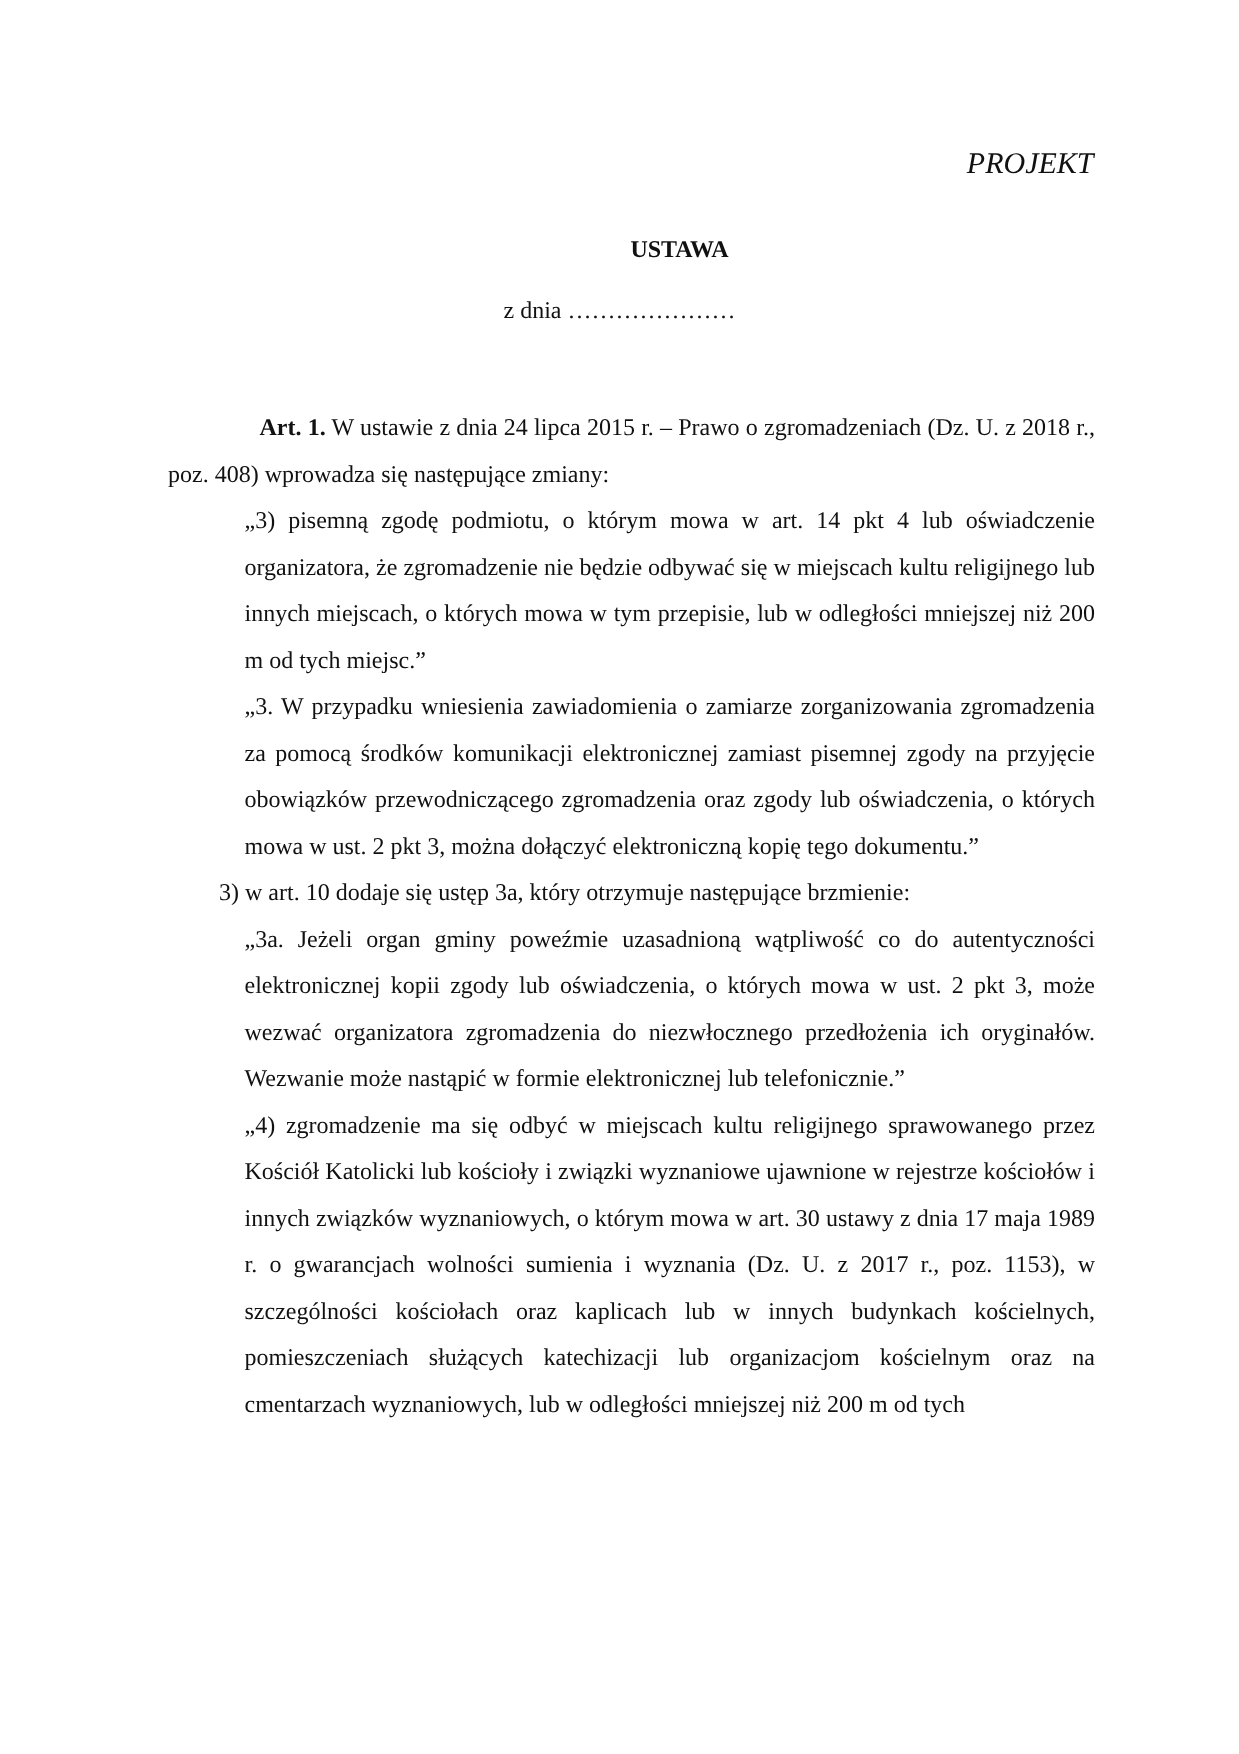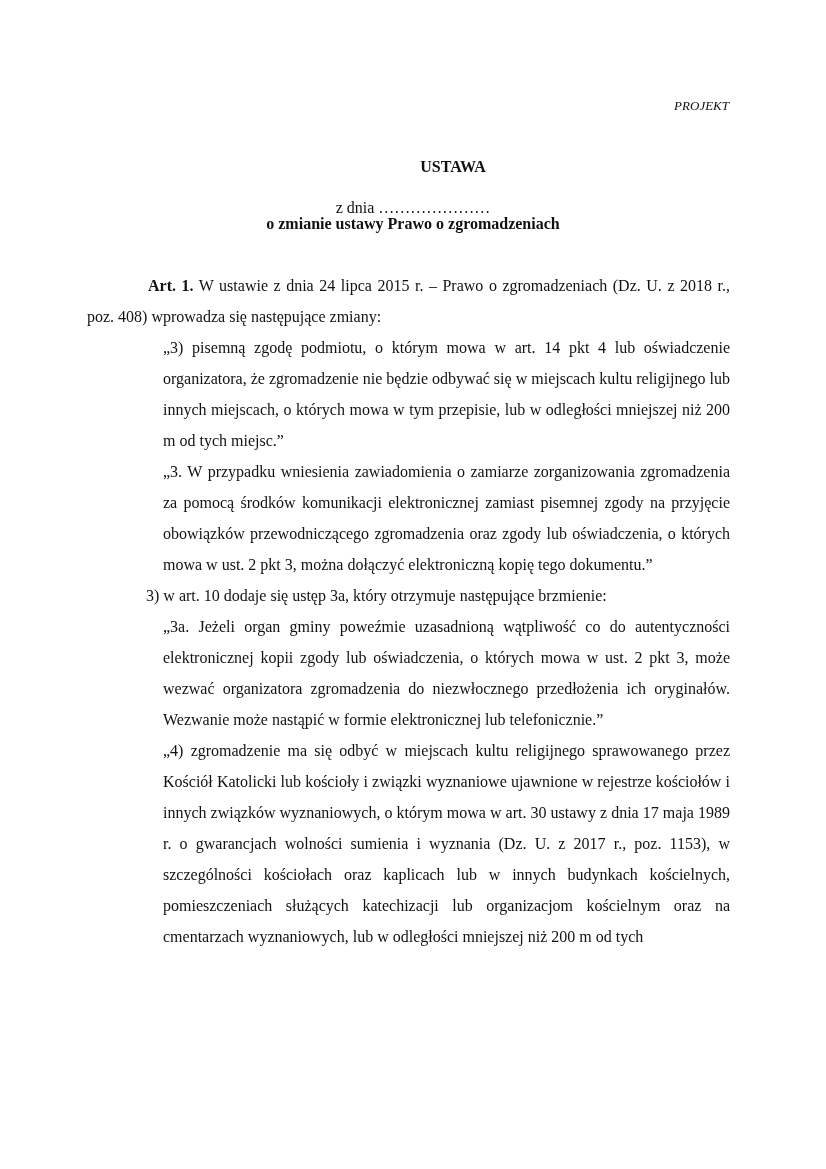--- a/index.html
+++ b/index.html
@@ -1,38 +1,37 @@
 <!DOCTYPE html>
 <html><head>
 <meta charset="utf-8">
 <style>
   html, body { margin: 0; padding: 0; background: #ffffff; }
   body { width: 826px; height: 1169px; overflow: hidden; position: relative;
          font-family: "Liberation Serif", "DejaVu Serif", serif; color: #111; font-size: 16px; }
   .page { position: absolute; left: 0; top: 0; width: 826px; height: 1169px; background: #fff; }
-  .projekt { position: absolute; right: 97px; top: 98px; font-style: italic; font-size: 13px; }
+  .projekt { position: absolute; right: 97px; top: 98px; font-style: italic; font-size: 20px; }
   .title { position: absolute; left: 0; width: 826px; text-align: center; }
   .t1 { top: 158px; font-weight: bold; padding-left: 40px; }
   .t2 { top: 187px; margin-top: 12px; }
   .t3 { top: 215px; font-weight: bold; }
   .body { position: absolute; left: 87px; top: 270px; width: 643px; line-height: 31px; }
   .p { margin: 0; text-align: justify; }
-  .art { text-indent: 61px; }
+  .art { text-indent: 61px; margin-left: 25px; }
   .art b { font-weight: bold; }
   .pt { padding-left: 59px; text-align: justify; }
   .q { padding-left: 76px; text-align: justify; }
 </style>
 </head>
 <body>
 
 <div class="page">
   <div class="projekt">PROJEKT</div>
   <div class="title t1">USTAWA</div>
   <div class="title t2">z dnia …………………</div>
-  <div class="title t3">o zmianie ustawy Prawo o zgromadzeniach</div>
 
   <div class="body">
     <p class="p art"><b>Art. 1.</b><span> W ustawie z dnia 24 lipca 2015 r. – Prawo o zgromadzeniach (Dz. U. z 2018 r., poz. 408) wprowadza się następujące zmiany:</span></p>
 
     <p class="p q">„3)  pisemną zgodę podmiotu, o którym mowa w art. 14 pkt 4 lub oświadczenie organizatora, że zgromadzenie nie będzie odbywać się w miejscach kultu religijnego lub innych miejscach, o których mowa w tym przepisie, lub w odległości mniejszej niż 200 m od tych miejsc.”</p>
 
     <p class="p q">„3. W przypadku wniesienia zawiadomienia o zamiarze zorganizowania zgromadzenia za pomocą środków komunikacji elektronicznej zamiast pisemnej zgody na przyjęcie obowiązków przewodniczącego zgromadzenia oraz zgody lub oświadczenia, o których mowa w ust. 2 pkt 3, można dołączyć elektroniczną kopię tego dokumentu.”</p>
 
     <p class="p pt">3) w art. 10 dodaje się ustęp 3a, który otrzymuje następujące brzmienie:</p>
     <p class="p q">„3a. Jeżeli organ gminy poweźmie uzasadnioną wątpliwość co do autentyczności elektronicznej kopii zgody lub oświadczenia, o których mowa w ust. 2 pkt 3, może wezwać organizatora zgromadzenia do niezwłocznego przedłożenia ich oryginałów. Wezwanie może nastąpić w formie elektronicznej lub telefonicznie.”</p>

